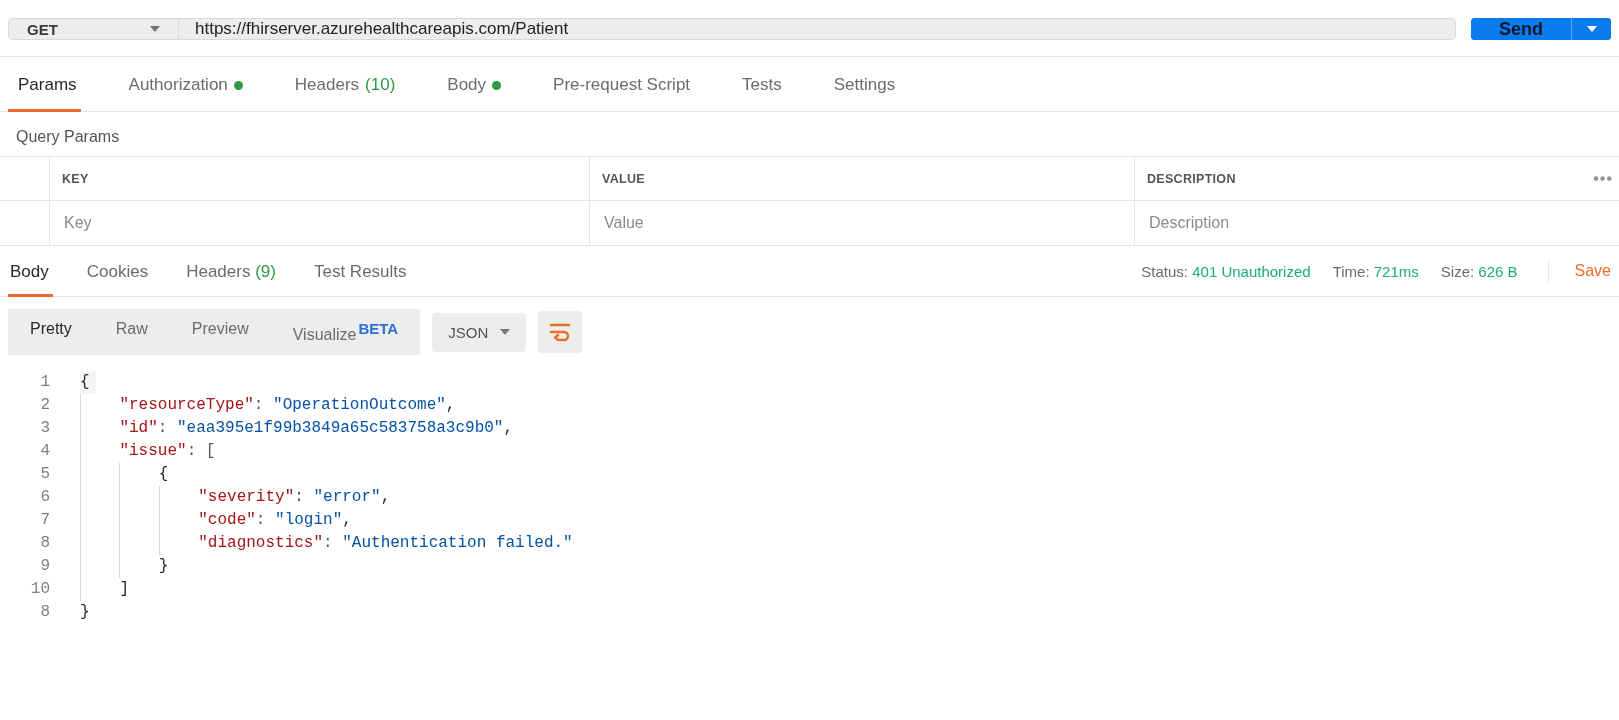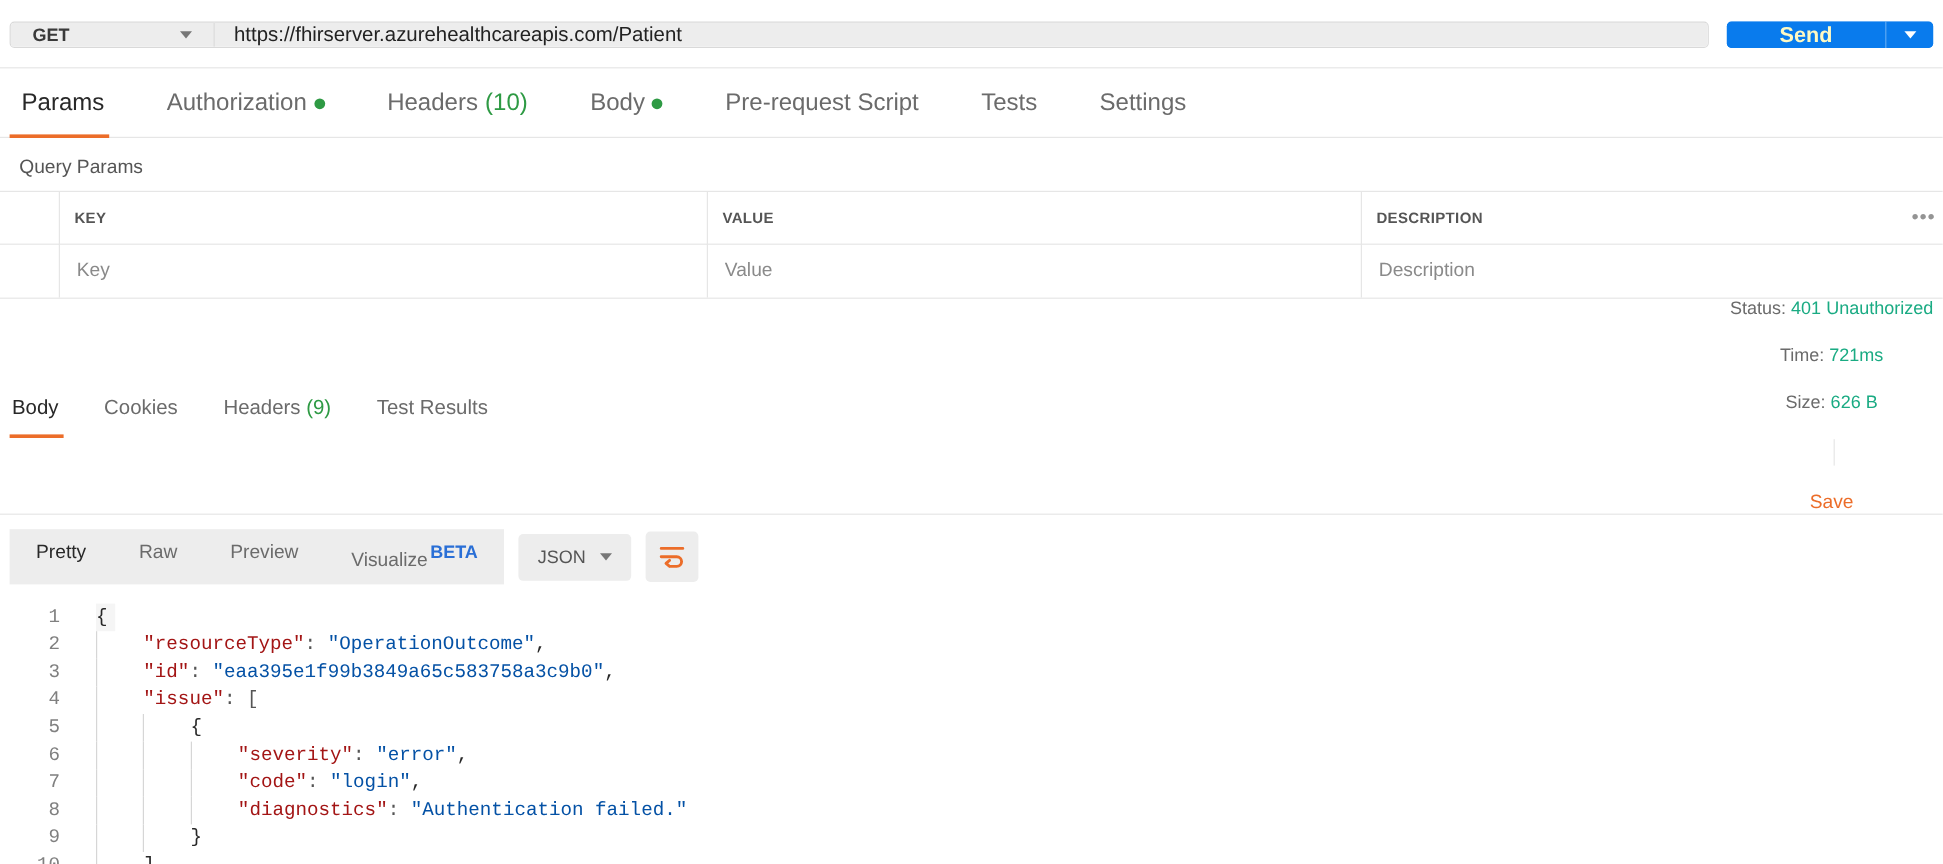--- a/index.html
+++ b/index.html
@@ -66,25 +66,25 @@
     outline:none;
   }
   .send-wrap{
     display:flex;
     background:var(--blue);
     border-radius:4px;
     overflow:hidden;
   }
   .send-btn{
     background:var(--blue);
-    color:#fef9c3;
+    color:#0f172a;
     border:none;
     font-size:18px;
     font-weight:600;
-    padding:0 44px;
+    padding:0 28px;
     cursor:pointer;
   }
   .send-drop{
     background:var(--blue);
     width:40px;
     display:flex;
     align-items:center;
     justify-content:center;
     border-left:1px solid rgba(255,255,255,0.35);
     cursor:pointer;
@@ -92,21 +92,21 @@
   .send-drop .caret{border-top-color:white;}
   
   .rtabs{
     display:flex;
     padding:0 8px;
     border-bottom:1px solid var(--border);
   }
   .rtab{
     padding:18px 22px 16px 10px;
     margin-right:20px;
-    font-size:20px;
+    font-size:17px;
     color:var(--muted);
     cursor:pointer;
     position:relative;
     display:flex;
     align-items:center;
     gap:6px;
   }
   .rtab.active{color:var(--text);}
   .rtab.active::after{content:"";position:absolute;left:0;right:18px;bottom:-1px;height:3px;background:var(--orange);}
   .dot{width:9px;height:9px;border-radius:50%;background:var(--green);display:inline-block;}
@@ -139,21 +139,21 @@
   .respbar{
     display:flex;
     align-items:center;
     border-bottom:1px solid var(--border);
     padding:0 8px;
   }
   .resptabs{display:flex;flex:1;}
   .resptab{padding:16px 14px 14px 2px;margin-right:22px;font-size:17px;color:var(--muted);cursor:pointer;position:relative;}
   .resptab.active{color:var(--text);}
   .resptab.active::after{content:"";position:absolute;left:0;right:10px;bottom:-1px;height:3px;background:var(--orange);}
-  .meta{display:flex;align-items:center;gap:22px;color:var(--muted);font-size:15px;flex-direction:column;}
+  .meta{display:flex;align-items:center;gap:22px;color:var(--muted);font-size:15px;}
   .meta .tv{color:var(--teal);}
   .divider{width:1px;height:22px;background:var(--border);margin:0 4px 0 8px;}
   .save{color:var(--orange);font-size:16px;cursor:pointer;}
   
   .btoolbar{display:flex;align-items:center;gap:12px;padding:12px 8px;}
   .seg{display:flex;background:var(--panel);border-radius:0;overflow:hidden;}
   .segbtn{padding:11px 22px;font-size:16px;color:var(--muted);cursor:pointer;}
   .segbtn.active{color:var(--text);font-weight:500;}
   .beta{font-size:15px;color:#2a6fd6;font-weight:600;vertical-align:super;margin-left:2px;}
   .drop{background:var(--panel);border-radius:4px;padding:11px 16px;display:flex;align-items:center;gap:12px;color:#555;cursor:pointer;}

